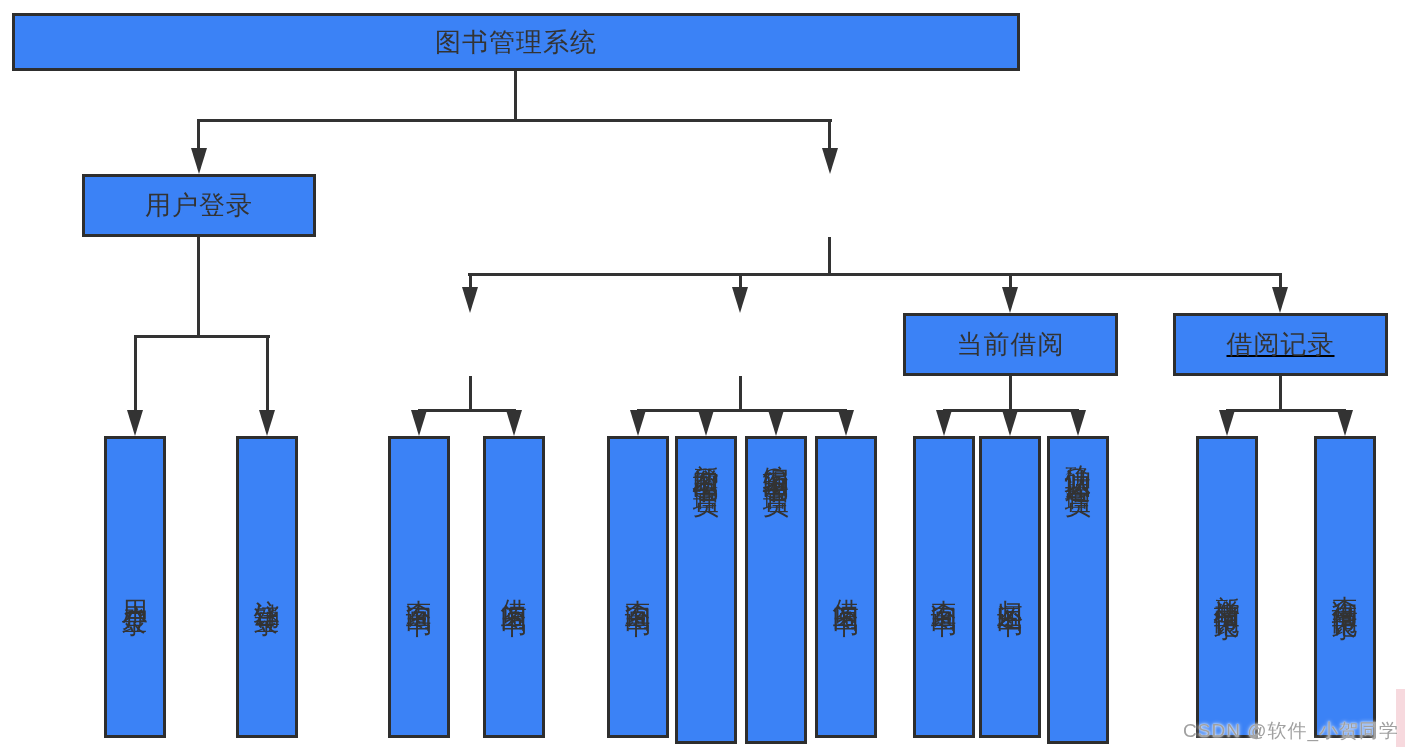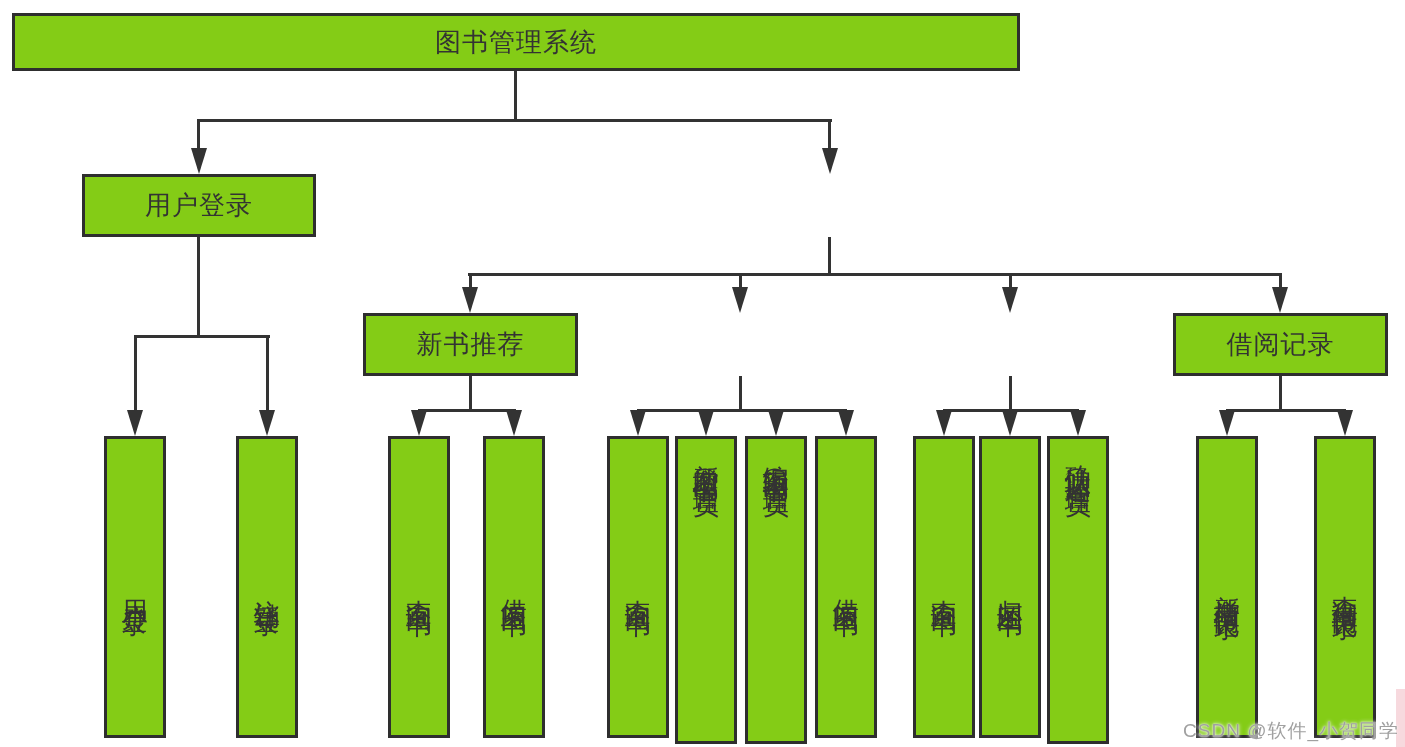--- a/index.html
+++ b/index.html
@@ -14,21 +14,21 @@
     position:relative;
     width:1405px;height:747px;
     background:var(--bg);
     font-family:"Liberation Sans","DejaVu Sans",sans-serif;
     overflow:hidden;
   }
   .box{
     position:absolute;
     box-sizing:border-box;
     border:3px solid var(--box-border);
-    background:#84cc16;
+    background:#3b82f6;
     display:flex;align-items:center;justify-content:center;
   }
   .box-label{
     color:var(--text);
     font-size:26px;
     letter-spacing:1px;
     white-space:nowrap;
   }
   .leaf{align-items:center;}
   .leaf.top-align{align-items:flex-start;padding-top:5px;}
@@ -70,27 +70,27 @@
 
   <div class="box" style="left:12px;top:13px;width:1008px;height:58px;">
     <span class="box-label">图书管理系统</span>
   </div>
 
   <div class="box" style="left:82px;top:174px;width:234px;height:63px;">
     <span class="box-label">用户登录</span>
   </div>
 
 
-  <div class="box" style="left:363px;top:313px;width:215px;height:63px;">
-    <span class="box-label">新书推荐</span>
+
+
+  <div class="box" style="left:903px;top:313px;width:215px;height:63px;">
+    <span class="box-label">当前借阅</span>
   </div>
 
-
-
-  <div class="box" style="left:1173px;top:313px;width:215px;height:63px;">
+  <div class="box" style="left:1173px;top:313px;width:215px;height:63px;text-decoration:underline;">
     <span class="box-label">借阅记录</span>
   </div>
 
   <div class="box leaf" style="left:104px;top:436px;width:62px;height:302px;">
     <span class="vtext">用户登录</span>
   </div>
 
   <div class="box leaf" style="left:236px;top:436px;width:62px;height:302px;">
     <span class="vtext">注销登录</span>
   </div>

